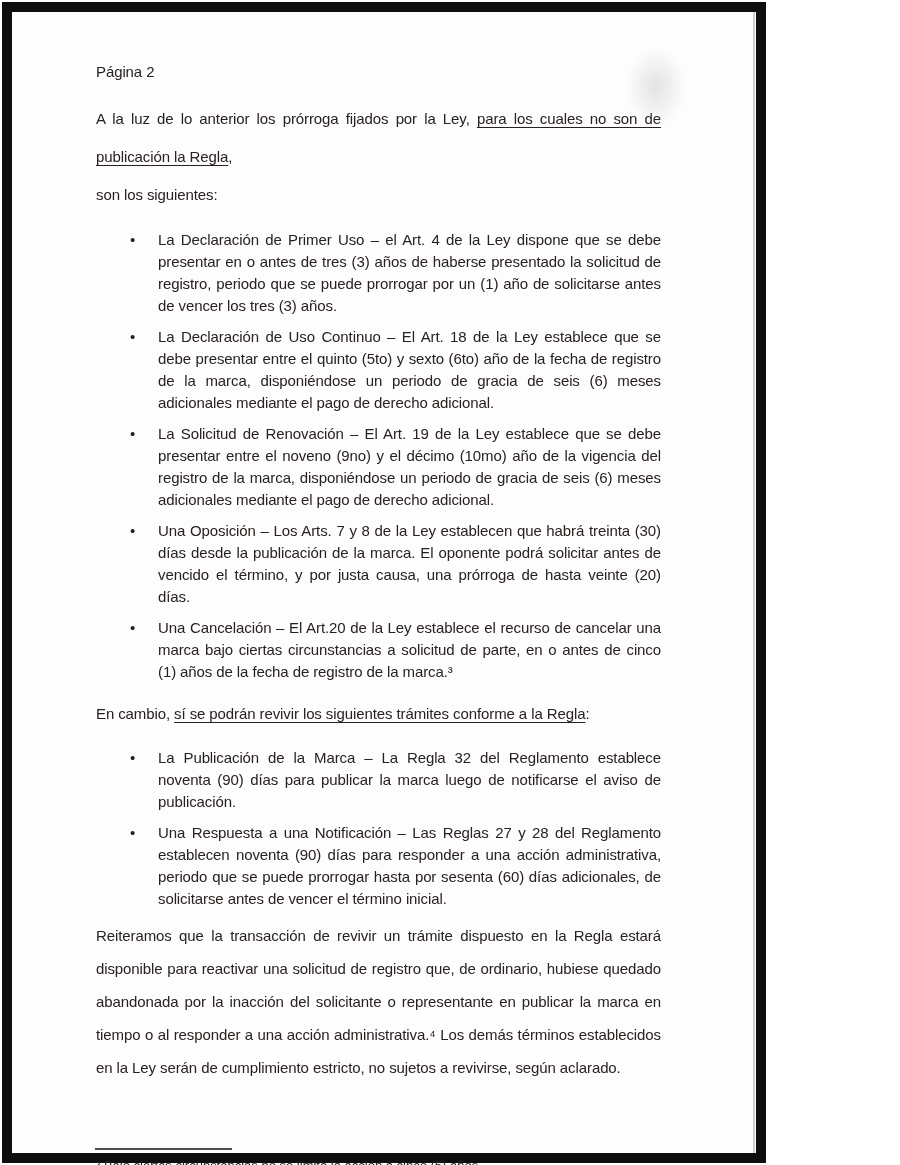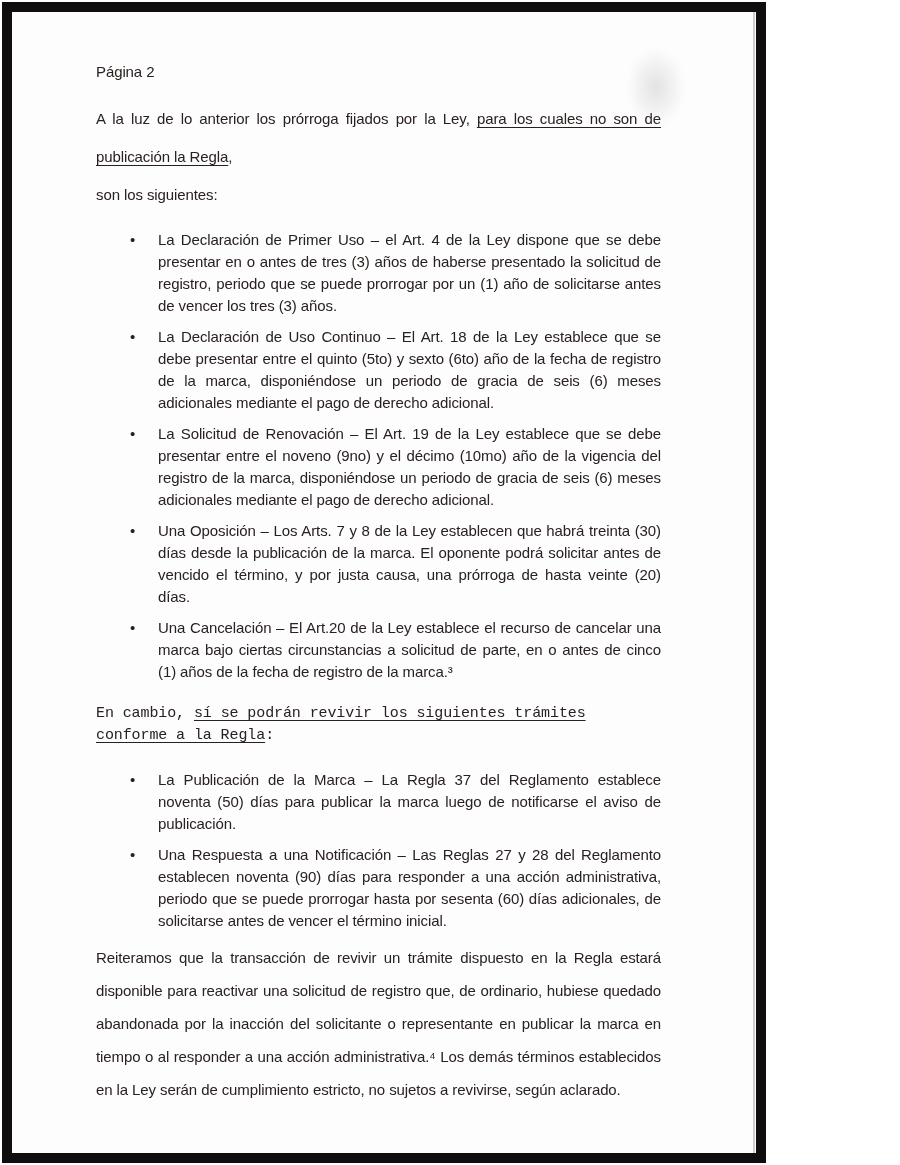--- a/index.html
+++ b/index.html
@@ -78,21 +78,20 @@
     top: 0;
     line-height: 22px;
   }
   ul.terms li .li-text {
     display: block;
     text-align: justify;
   }
   .transition {
     margin-top: 20px;
     line-height: 22px;
-    font-family: Liberation Mono, monospace;
   }
   ul.terms.second { margin-top: 22px; }
   .closing {
     margin-top: 0;
     line-height: 33px;
     text-align: justify;
   }
   .footnotes {
     margin-top: 64px;
   }
@@ -154,21 +153,21 @@
             <span class="li-text">Una Cancelación – El Art.20 de la Ley establece el recurso de cancelar una marca bajo ciertas circunstancias a solicitud de parte, en o antes de cinco (1) años de la fecha de registro de la marca.³</span>
           </li>
         </ul>
 
       <p class="transition"><span>En cambio, </span><span class="u">sí se podrán revivir los siguientes trámites conforme a la Regla</span><span>:</span></p>
 
       <ul class="terms second">
 
           <li>
             <span class="bullet">•</span>
-            <span class="li-text">La Publicación de la Marca – La Regla 37 del Reglamento establece noventa (50) días para publicar la marca luego de notificarse el aviso de publicación.</span>
+            <span class="li-text">La Publicación de la Marca – La Regla 32 del Reglamento establece noventa (90) días para publicar la marca luego de notificarse el aviso de publicación.</span>
           </li>
 
           <li>
             <span class="bullet">•</span>
             <span class="li-text">Una Respuesta a una Notificación – Las Reglas 27 y 28 del Reglamento establecen noventa (90) días para responder a una acción administrativa, periodo que se puede prorrogar hasta por sesenta (60) días adicionales, de solicitarse antes de vencer el término inicial.</span>
           </li>
         </ul>
 
       <p class="closing">Reiteramos que la transacción de revivir un trámite dispuesto en la Regla estará disponible para reactivar una solicitud de registro que, de ordinario, hubiese quedado abandonada por la inacción del solicitante o representante en publicar la marca en tiempo o al responder a una acción administrativa.⁴ Los demás términos establecidos en la Ley serán de cumplimiento estricto, no sujetos a revivirse, según aclarado.</p>
 

